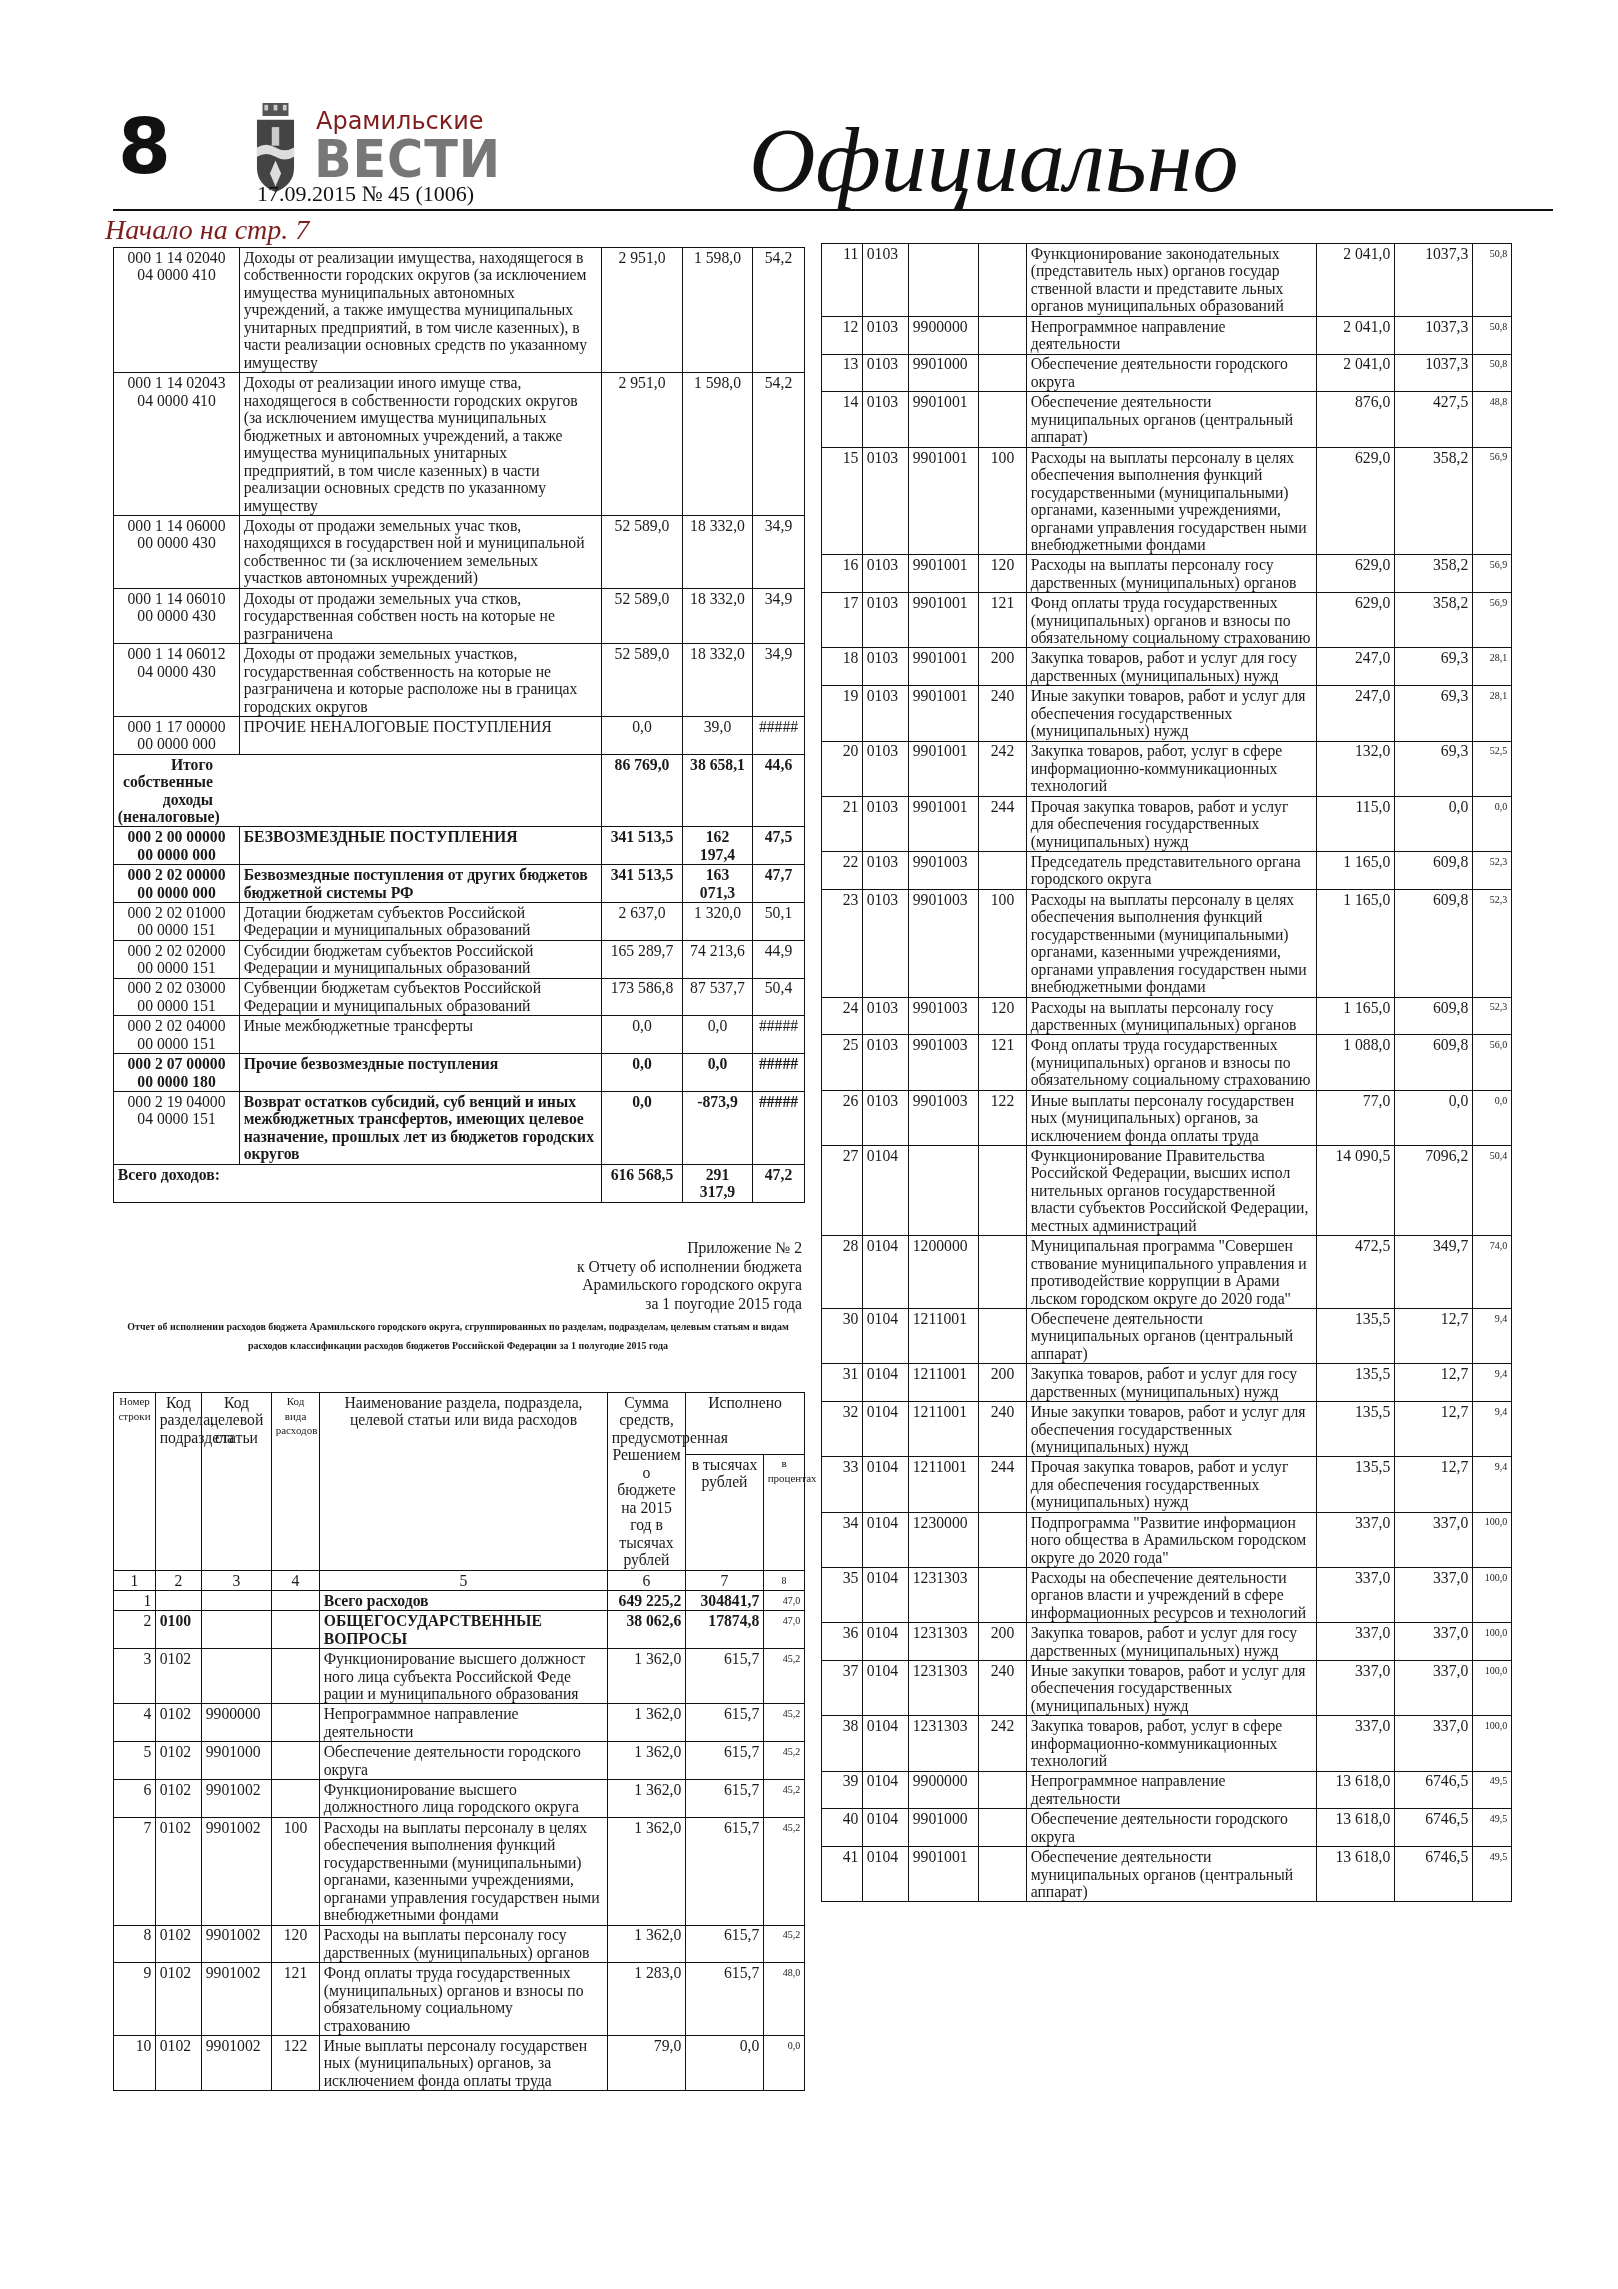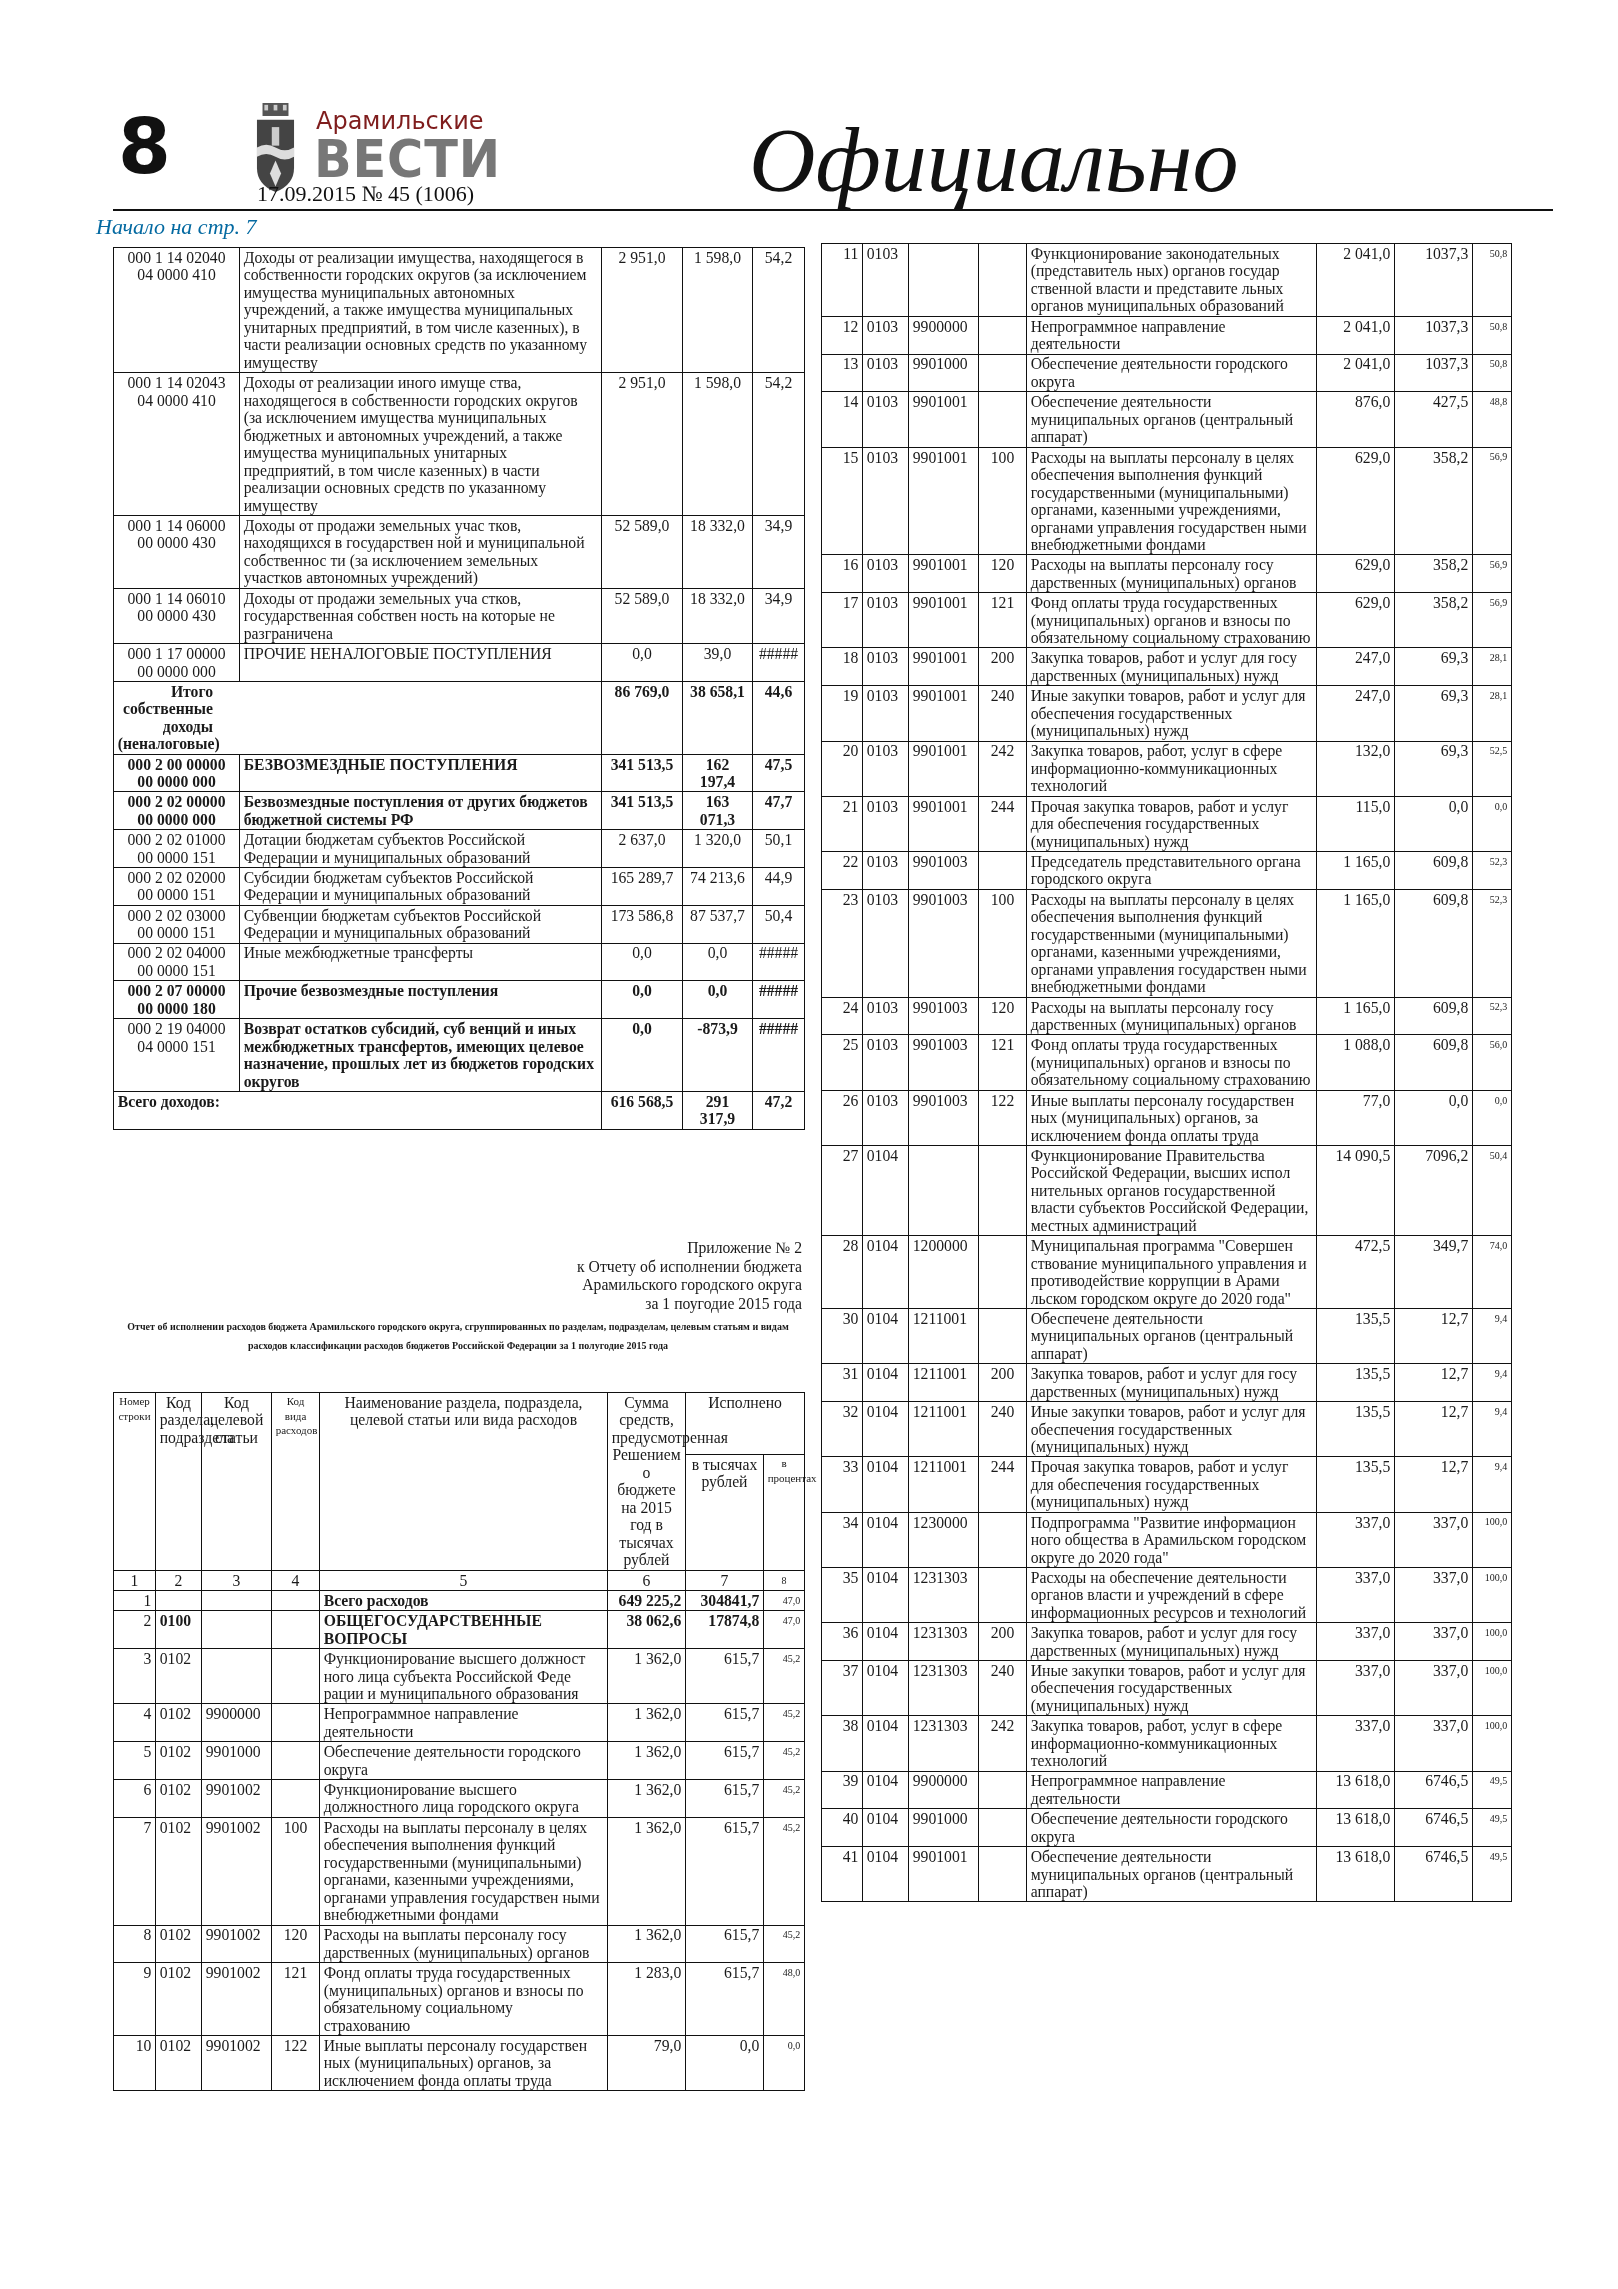--- a/index.html
+++ b/index.html
@@ -28,22 +28,22 @@
     position: absolute; left: 257px; top: 181px;
     font-family: "Liberation Serif", serif; font-size: 22px; color: #111;
   }
   .section-title {
     position: absolute; left: 749px; top: 109px;
     font-family: "Liberation Serif", serif; font-style: italic; font-size: 92px; line-height: 102px;
     color: #111;
   }
   .header-rule { position: absolute; left: 113px; top: 209px; width: 1440px; height: 1.8px; background: #111; }
   .continued {
-    position: absolute; left: 96px; top: 214px;
-    font-family: "Liberation Serif", serif; font-style: italic; font-size: 22px; color: #0369a1;
+    position: absolute; left: 105px; top: 214px;
+    font-family: "Liberation Serif", serif; font-style: italic; font-size: 28px; color: #7f1d1d;
   }
 
   
   table { border-collapse: collapse; position: absolute; table-layout: fixed; }
   td, th {
     border: 1.8px solid #111; vertical-align: top; padding: 0.9px 3.7px;
     font-size: 15.7px; line-height: 17.5px; font-weight: normal;
   }
   .num { text-align: right; }
   .ctr { text-align: center; }
@@ -116,20 +116,27 @@
       <tr>
         <td class="ctr">000 1 14 06000 00 0000 430</td>
         <td>Доходы от продажи земельных учас тков, находящихся в государствен ной и муниципальной собственнос ти (за исключением земельных участков автономных учреждений)</td>
         <td class="ctr">52 589,0</td>
         <td class="ctr">18 332,0</td>
         <td class="ctr">34,9</td>
       </tr>
       <tr>
         <td class="ctr">000 1 14 06010 00 0000 430</td>
         <td>Доходы от продажи земельных уча стков, государственная собствен ность на которые не разграничена</td>
+        <td class="ctr">52 589,0</td>
+        <td class="ctr">18 332,0</td>
+        <td class="ctr">34,9</td>
+      </tr>
+      <tr>
+        <td class="ctr">000 1 14 06012 04 0000 430</td>
+        <td>Доходы от  продажи земельных участков, государственная собственность на которые не разграничена и которые расположе ны в границах городских округов</td>
         <td class="ctr">52 589,0</td>
         <td class="ctr">18 332,0</td>
         <td class="ctr">34,9</td>
       </tr>
       <tr>
         <td class="ctr">000 1 17 00000 00 0000 000</td>
         <td>ПРОЧИЕ НЕНАЛОГОВЫЕ ПОСТУПЛЕНИЯ</td>
         <td class="ctr">0,0</td>
         <td class="ctr">39,0</td>
         <td class="ctr">#####</td>

